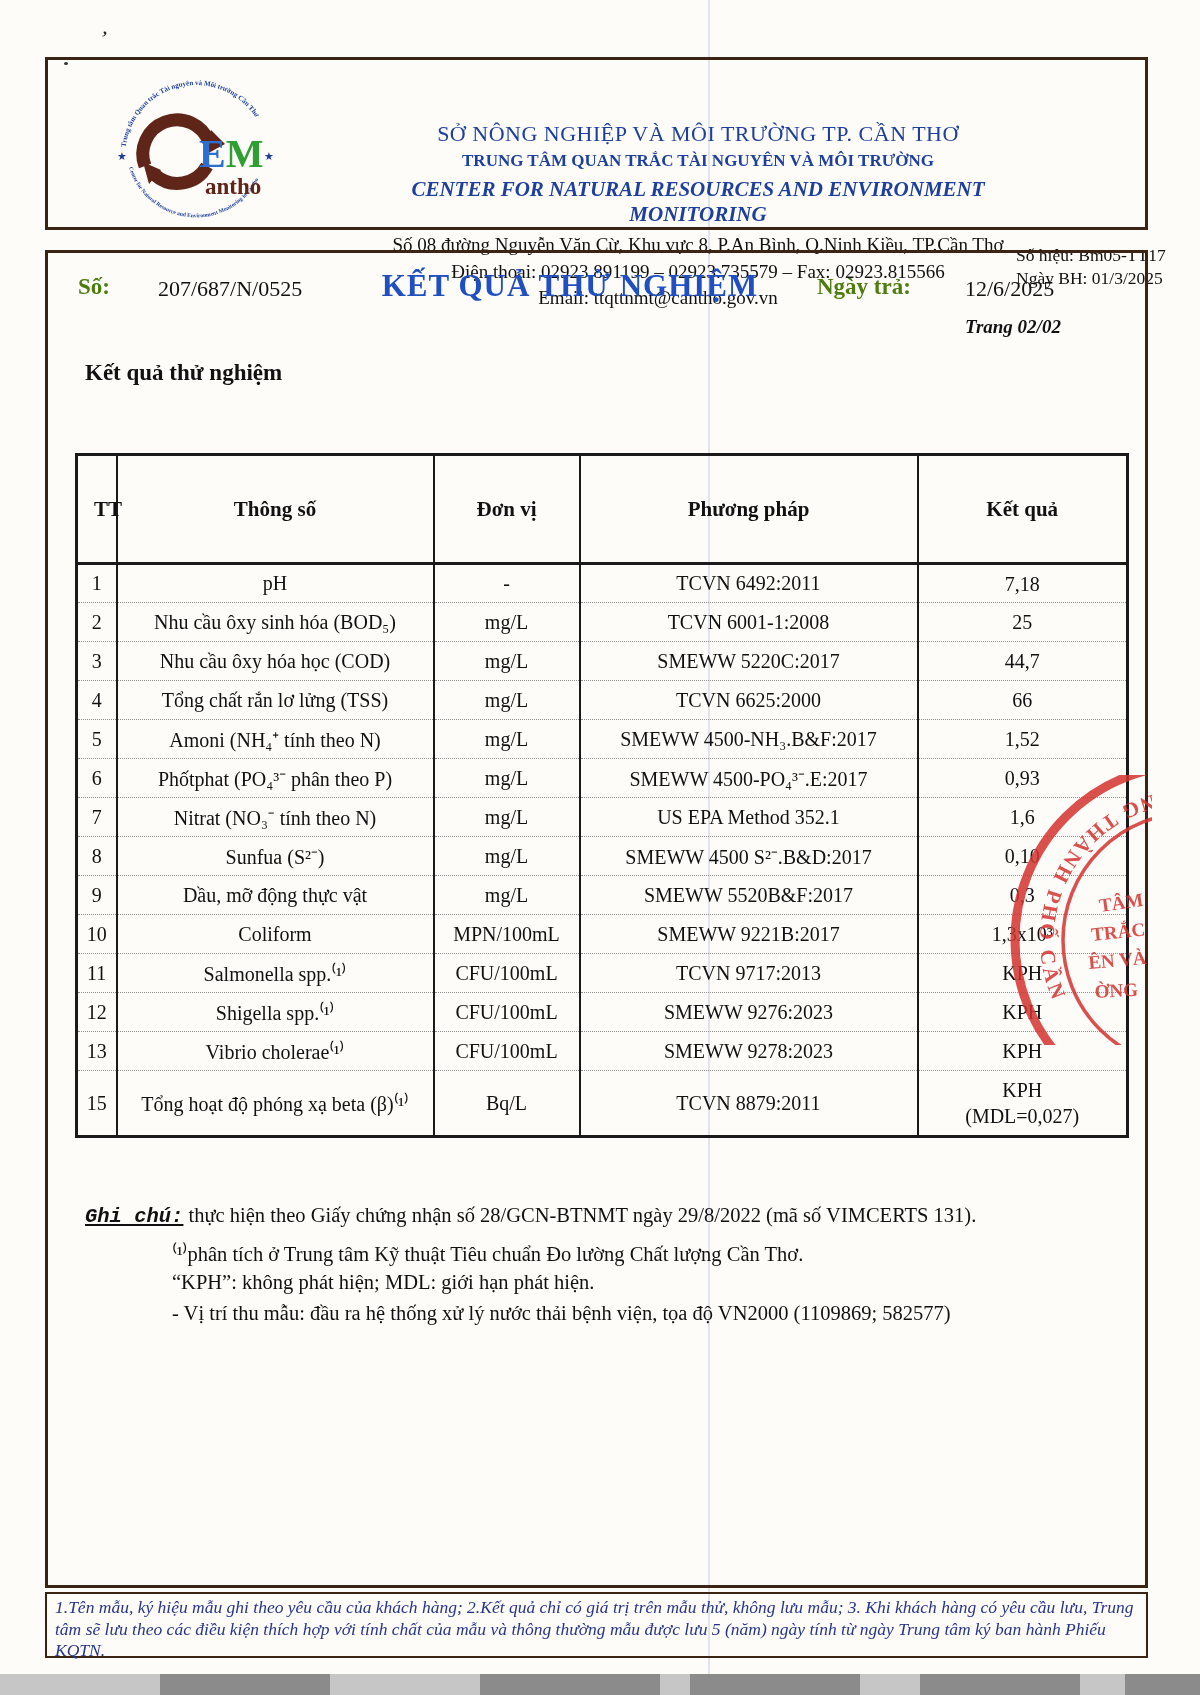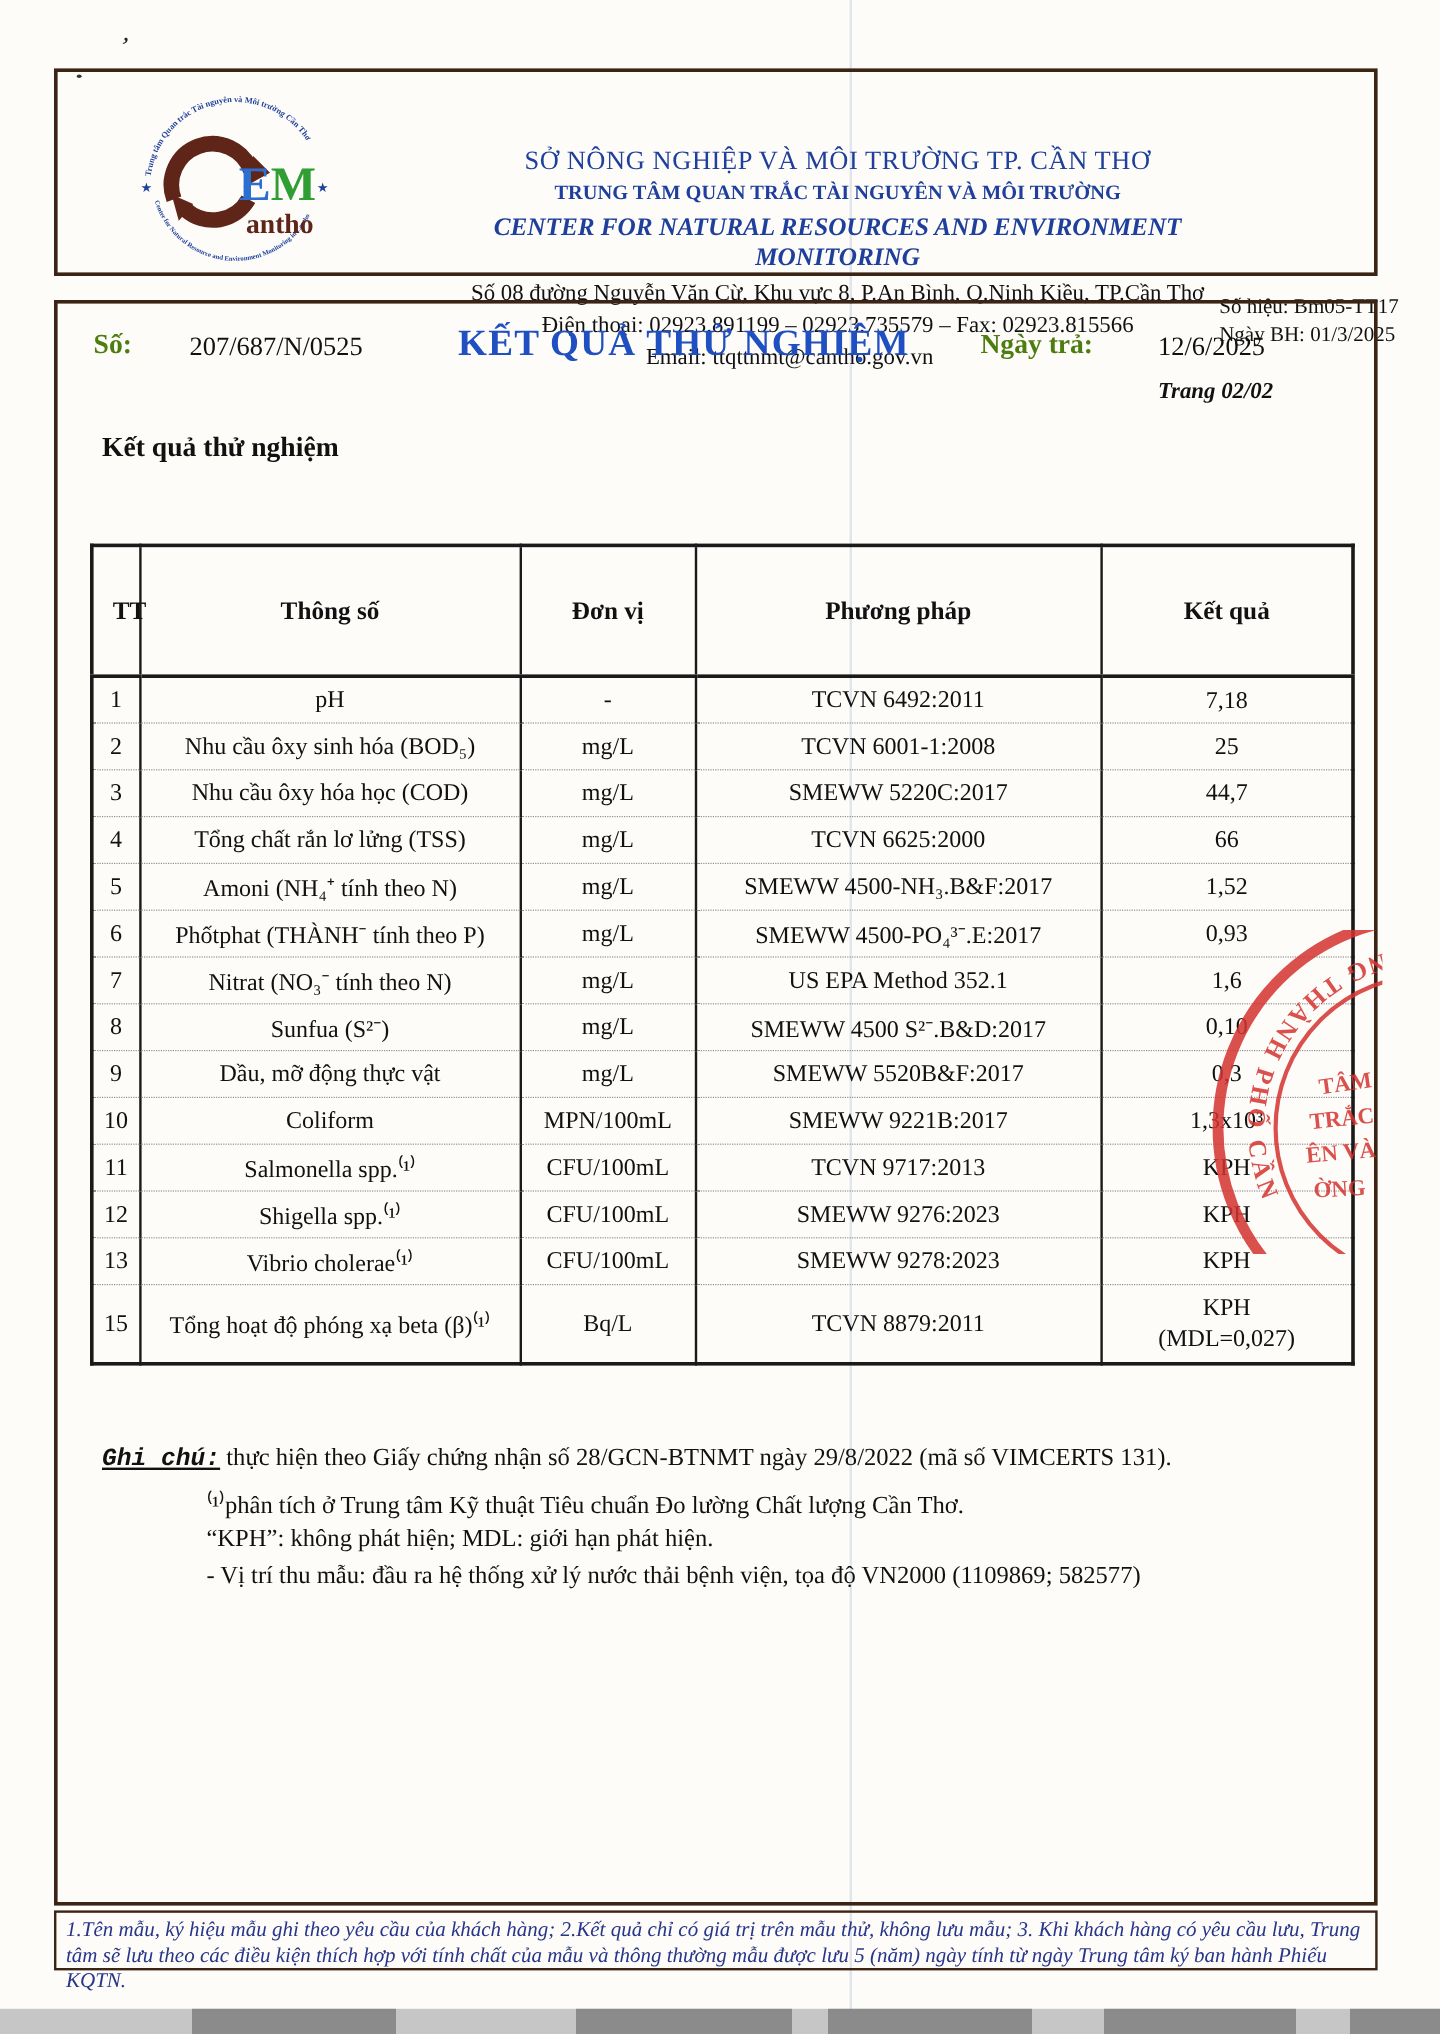--- a/index.html
+++ b/index.html
@@ -55,21 +55,21 @@
   table.results tr.tall td{height:66px;}
   table.results tbody tr:first-child td{border-top:none;}
   td.c-param{text-align:left;padding-left:9px;}
   td.c-result{white-space:pre-line;line-height:26px;}
 
   
   .note{position:absolute;font-size:20.5px;color:#111;}
   .ghichu-label{font-weight:bold;font-style:italic;text-decoration:underline;font-family:Liberation Mono, monospace;}
 
   
-  .footer-box{position:absolute;left:45px;top:1592px;width:1103px;height:50px;
+  .footer-box{position:absolute;left:45px;top:1592px;width:1103px;height:66px;
     border:2.5px solid #3b2414;box-sizing:border-box;}
   .footer-text{margin:3px 8px;font-size:17.5px;font-style:italic;color:#27358a;line-height:21.5px;}
 </style>
 </head>
 <body>
 
 <div class="page">
 
   <div class="scanline-v"></div>
   <div class="speck-apos">’</div>
@@ -177,21 +177,21 @@
     </tr>
         <tr>
       <td class="c-tt">5</td>
       <td class="c-param">Amoni (NH₄⁺ tính theo N)</td>
       <td class="c-unit">mg/L</td>
       <td class="c-method">SMEWW 4500-NH₃.B&amp;F:2017</td>
       <td class="c-result">1,52</td>
     </tr>
         <tr>
       <td class="c-tt">6</td>
-      <td class="c-param">Phốtphat (THÀNH⁻ tính theo P)</td>
+      <td class="c-param">Phốtphat (PO₄³⁻ phân theo P)</td>
       <td class="c-unit">mg/L</td>
       <td class="c-method">SMEWW 4500-PO₄³⁻.E:2017</td>
       <td class="c-result">0,93</td>
     </tr>
         <tr>
       <td class="c-tt">7</td>
       <td class="c-param">Nitrat (NO₃⁻ tính theo N)</td>
       <td class="c-unit">mg/L</td>
       <td class="c-method">US EPA Method 352.1</td>
       <td class="c-result">1,6</td>

